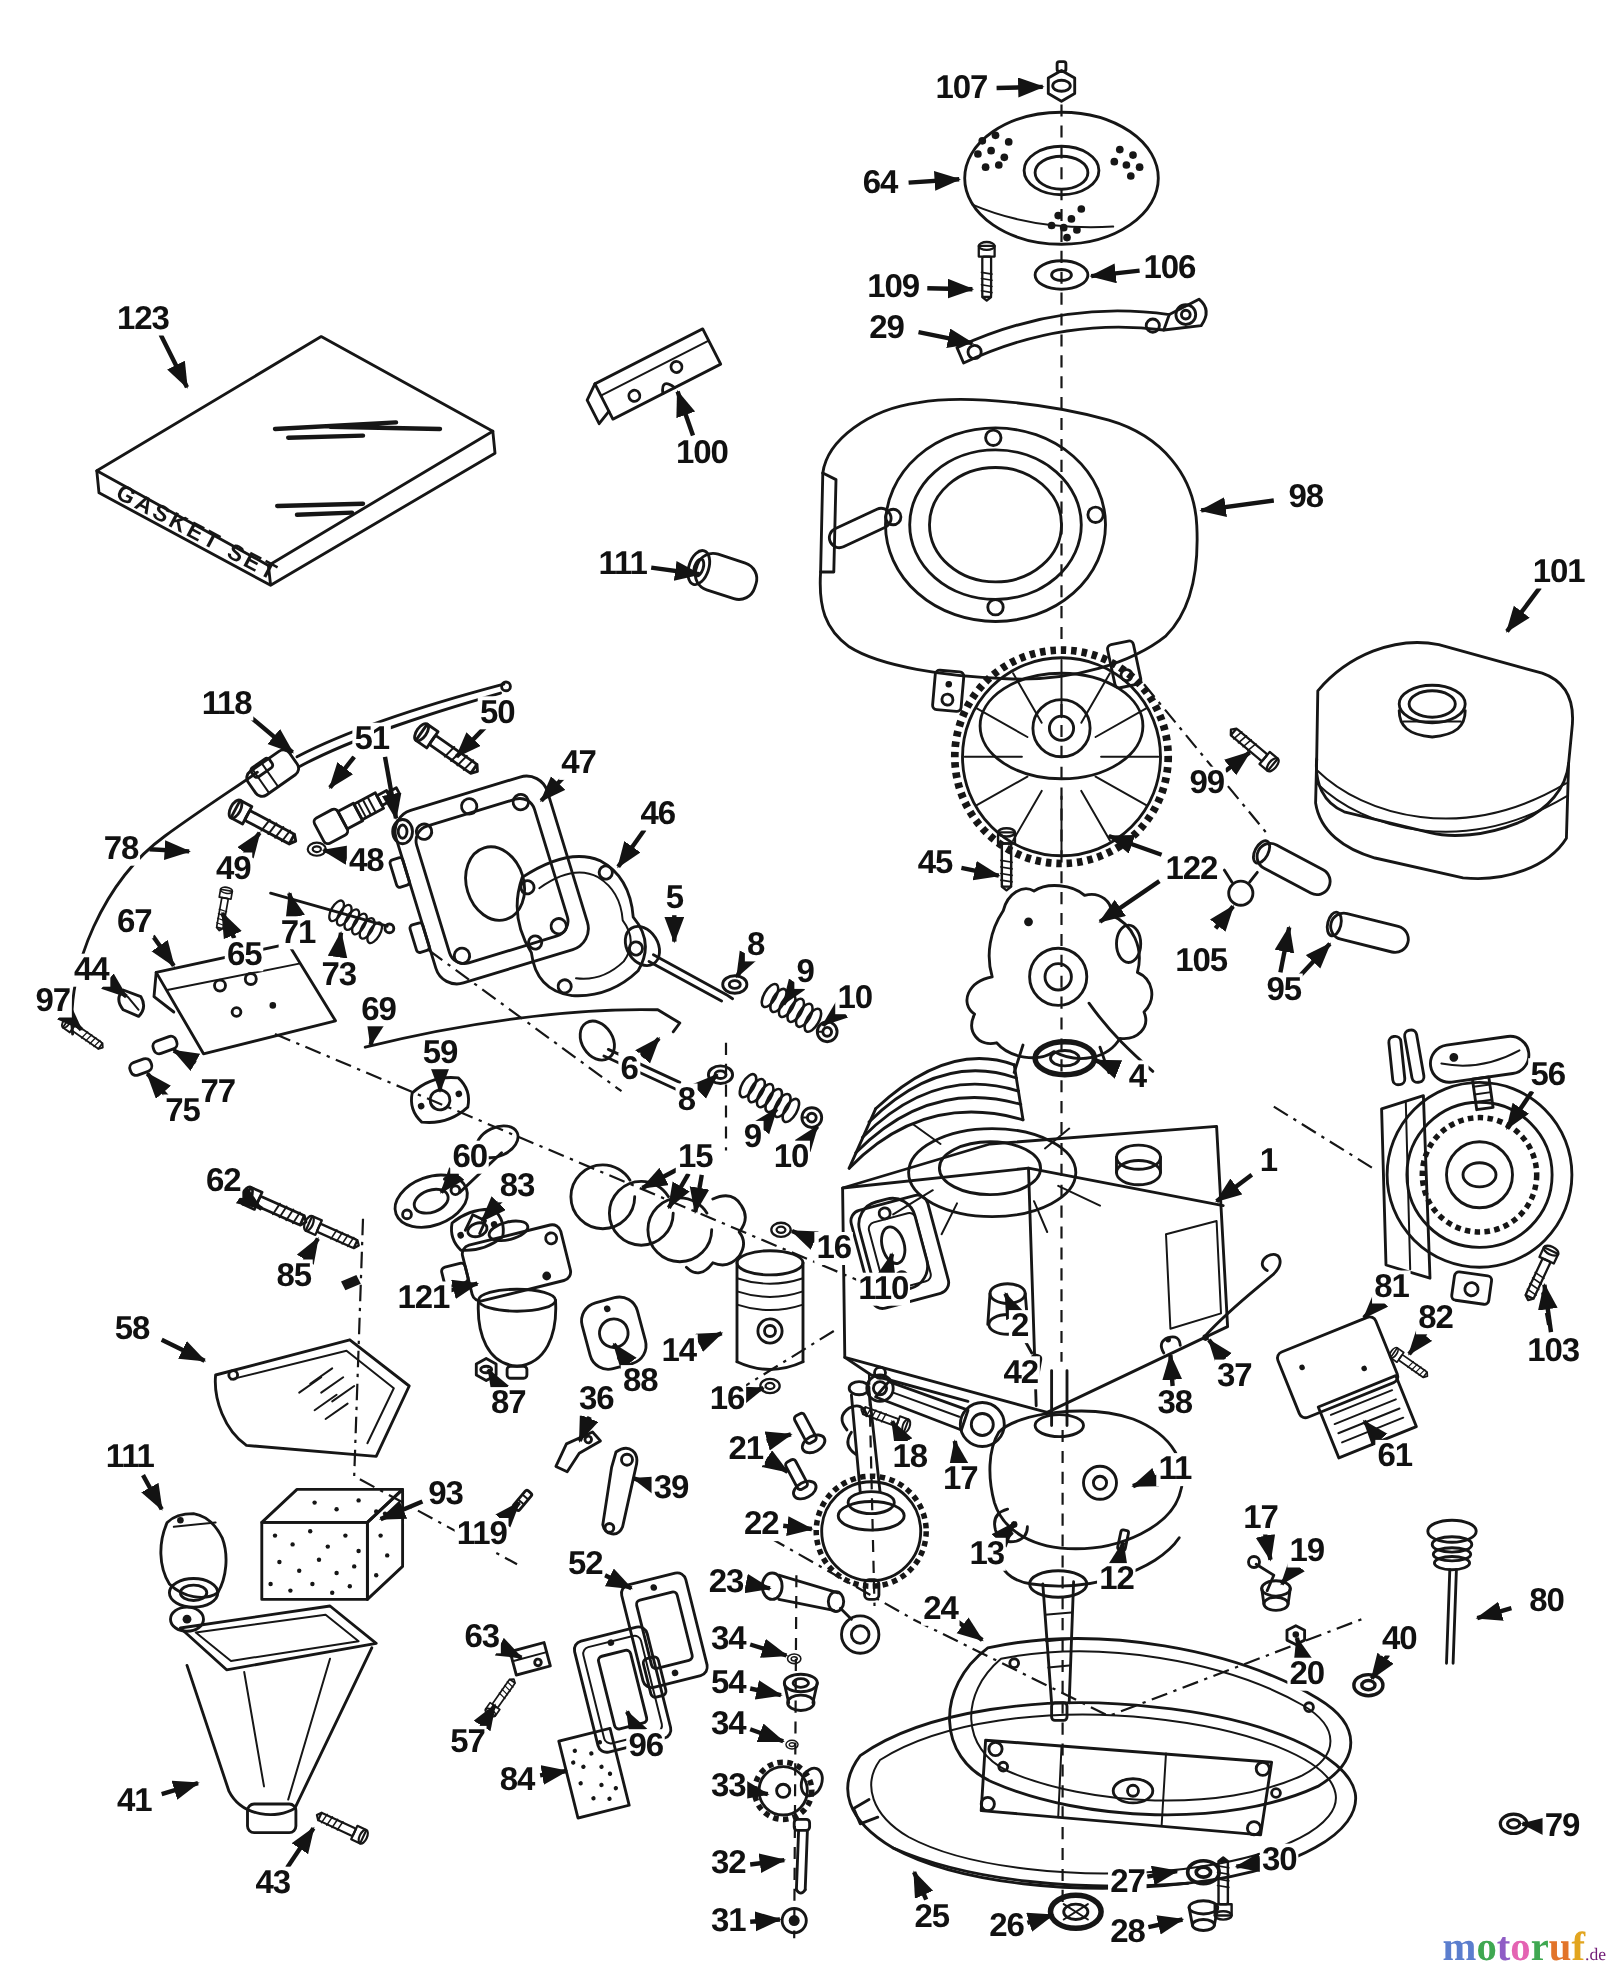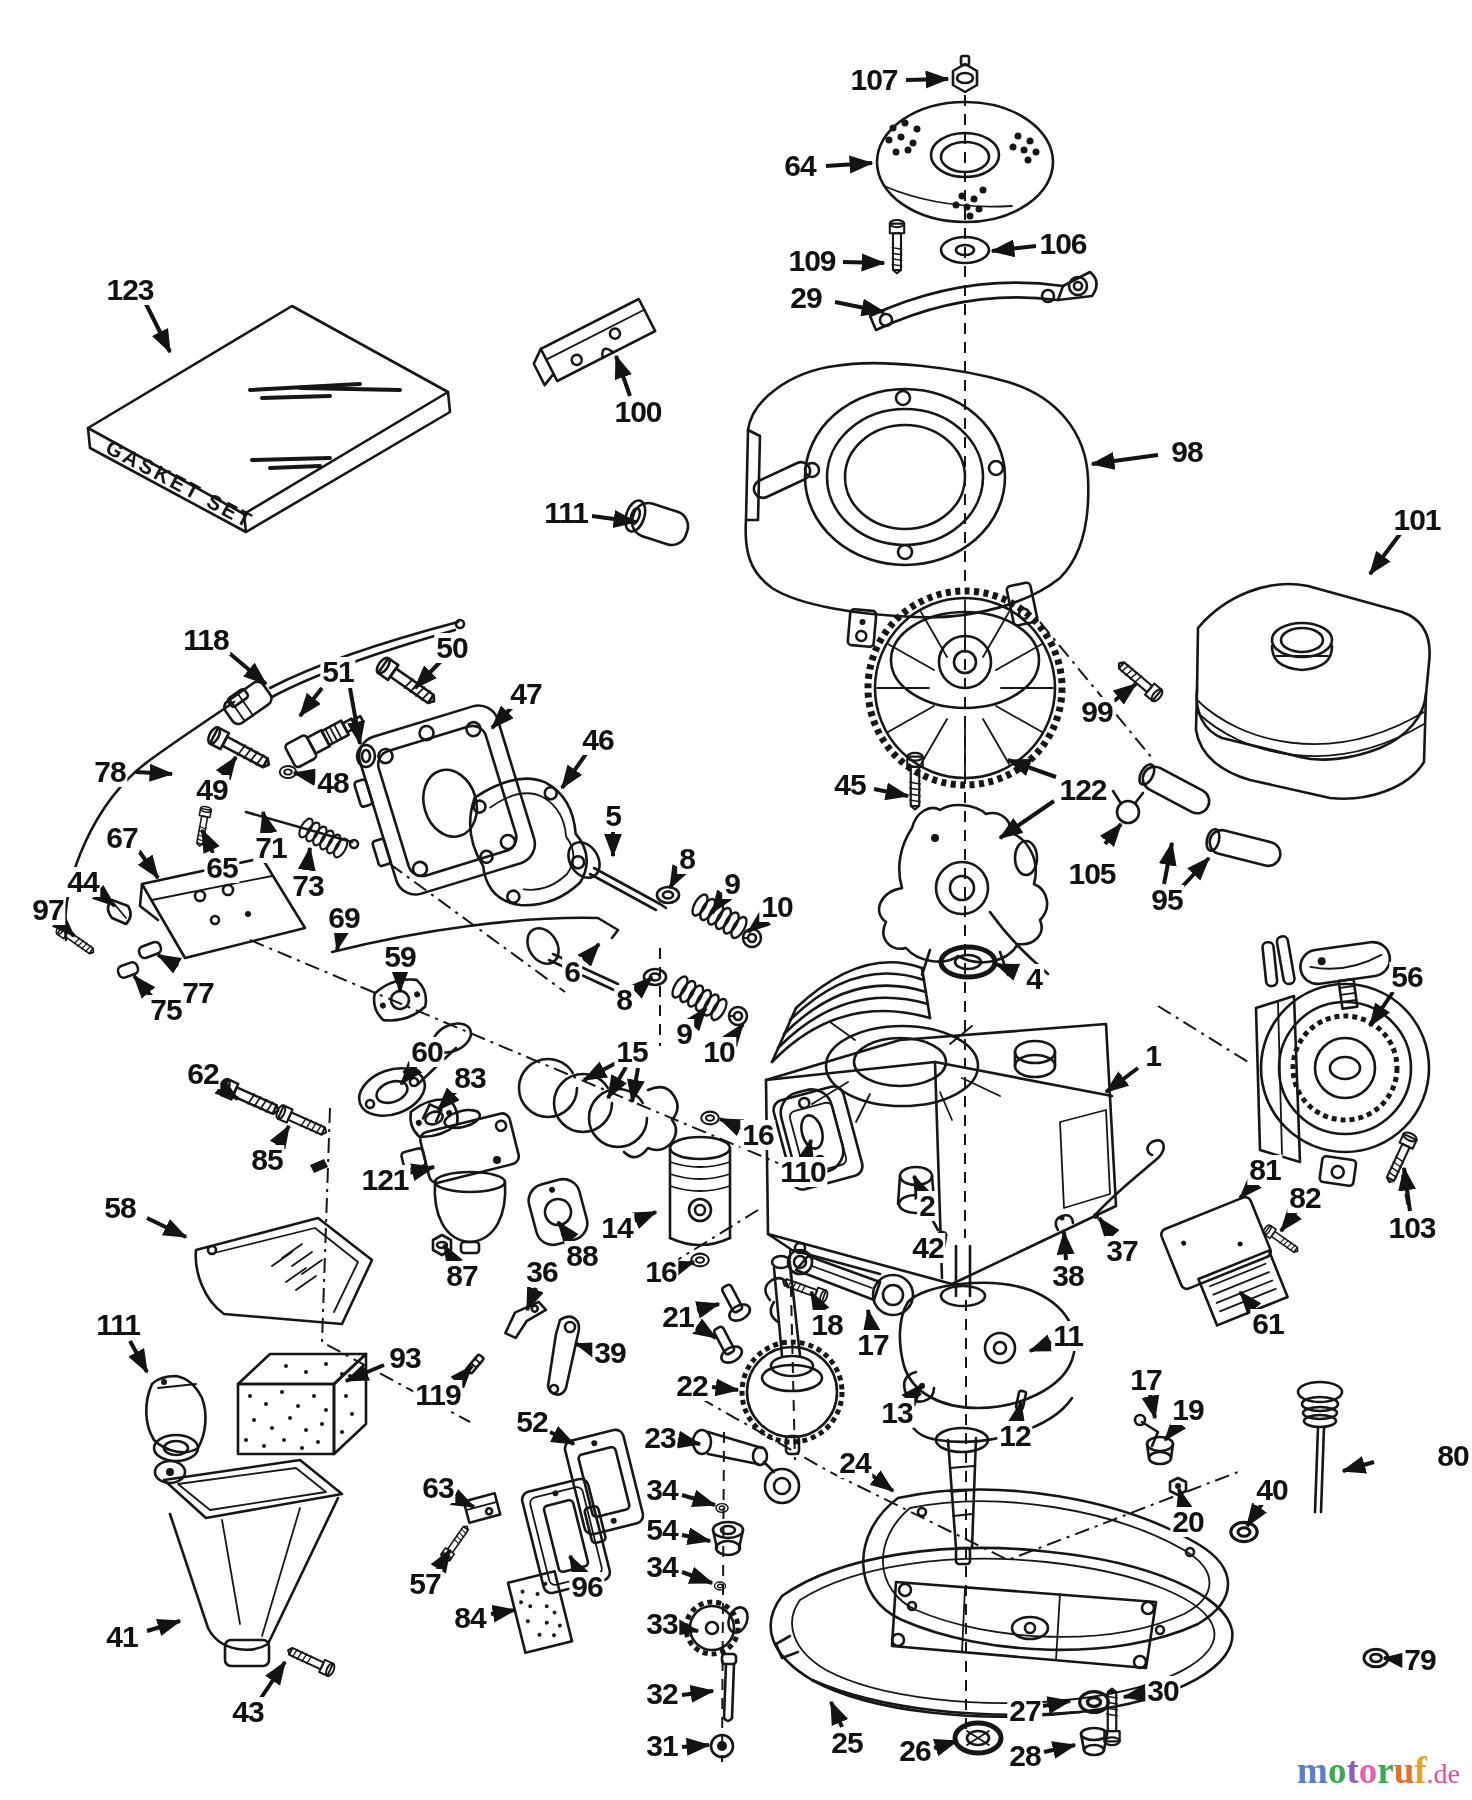--- a/index.html
+++ b/index.html
@@ -13,21 +13,21 @@
   .dash{stroke:#161616;fill:none;stroke-width:2;stroke-dasharray:11 8;}
   .dashdot{stroke:#161616;fill:none;stroke-width:2;stroke-dasharray:15 6 3 6;}
   .teeth{stroke:#161616;fill:none;stroke-width:7;stroke-dasharray:5 4.5;}
   .gear-teeth{stroke:#161616;fill:none;stroke-width:5;stroke-dasharray:5 4;}
   .callout{position:absolute;transform:translate(-50%,-50%);font-weight:800;font-size:30px;
            color:#111;letter-spacing:-1px;background:#fff;padding:0 2px;line-height:1;white-space:nowrap;}
   .gasket-text{font-family:"Liberation Sans",sans-serif;font-weight:700;font-size:21px;
            fill:#161616;letter-spacing:3px;}
   #watermark{position:absolute;right:12px;bottom:8px;font-family:"Liberation Serif",serif;
            font-weight:700;font-size:37px;letter-spacing:0;}
-  #watermark .suffix{font-size:28px;color:#ec4899;font-weight:400;}
+  #watermark .suffix{font-size:16px;color:#701a75;font-weight:400;}
 </style>
 </head>
 <body>
 
 <div id="stage">
 
 <svg id="art-svg" viewBox="0 0 1472 1800">
   <defs>
     <g id="screw-std">
       <path class="lineart" d="M-18,-9 L-6,-9 L-6,9 L-18,9 Z"></path>
@@ -899,21 +899,21 @@
       <div class="callout" style="left: 855px; top: 1463px;">24</div>
       <div class="callout" style="left: 847px; top: 1743px;">25</div>
       <div class="callout" style="left: 915px; top: 1751px;">26</div>
       <div class="callout" style="left: 1025px; top: 1711px;">27</div>
       <div class="callout" style="left: 1025px; top: 1756px;">28</div>
       <div class="callout" style="left: 1163px; top: 1691px;">30</div>
       <div class="callout" style="left: 1188px; top: 1410px;">19</div>
       <div class="callout" style="left: 1188px; top: 1522px;">20</div>
       <div class="callout" style="left: 1146px; top: 1380px;">17</div>
       <div class="callout" style="left: 1272px; top: 1490px;">40</div>
-      <div class="callout" style="left: 1453px; top: 1456px;">80</div>
+      <div class="callout" style="left: 1406px; top: 1456px;">80</div>
       <div class="callout" style="left: 1420px; top: 1660px;">79</div>
       <div class="callout" style="left: 122px; top: 1637px;">41</div>
       <div class="callout" style="left: 248px; top: 1712px;">43</div>
       <div class="callout" style="left: 438px; top: 1488px;">63</div>
       <div class="callout" style="left: 425px; top: 1584px;">57</div>
       <div class="callout" style="left: 470px; top: 1618px;">84</div>
       <div class="callout" style="left: 532px; top: 1422px;">52</div>
       <div class="callout" style="left: 587px; top: 1587px;">96</div>
       <div class="callout" style="left: 203px; top: 1074px;">62</div>
       <div class="callout" style="left: 267px; top: 1160px;">85</div>

